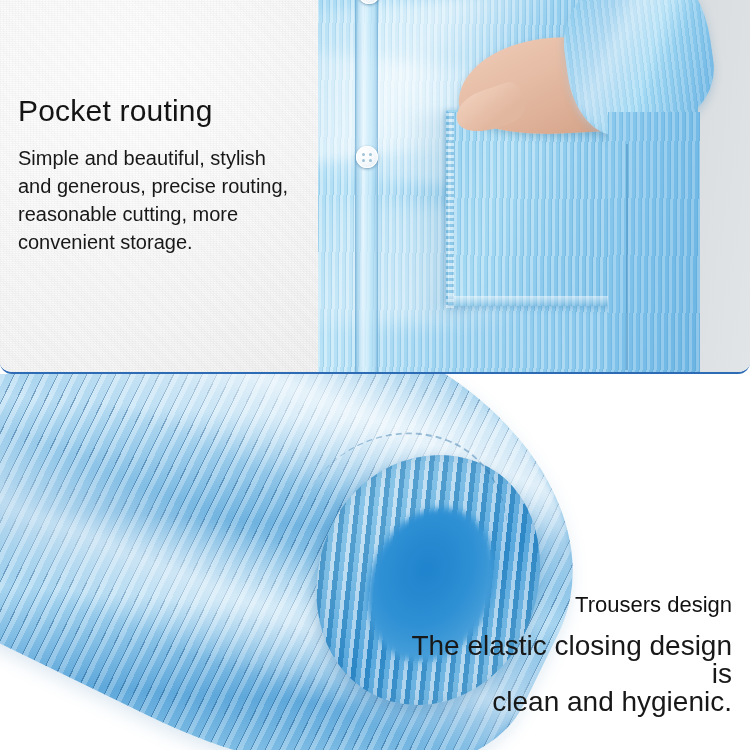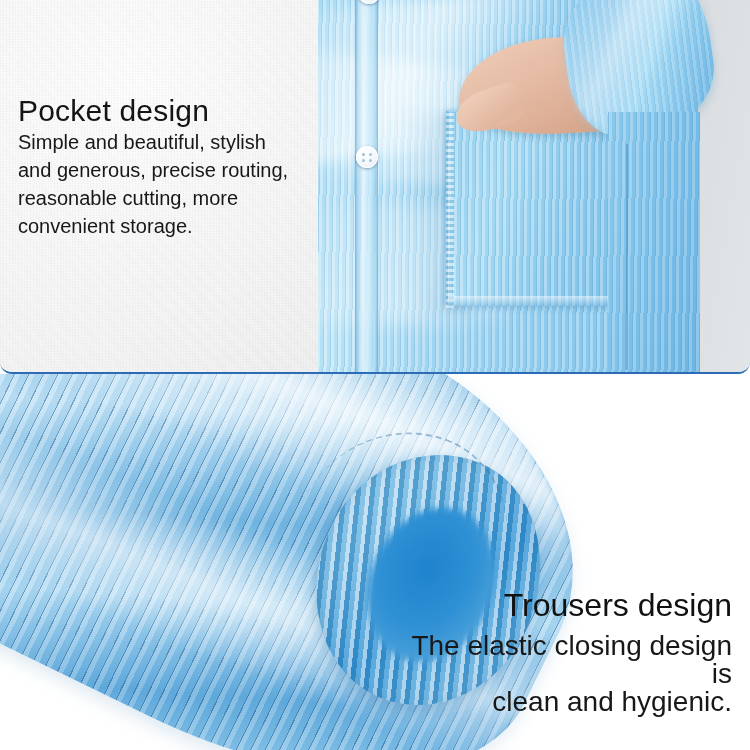--- a/index.html
+++ b/index.html
@@ -196,20 +196,21 @@
 
   
   #caption-top{
     position:absolute; left:18px; top:94px;
     width:300px;
   }
   #title-top{
     font-size:30px; line-height:34px; color:#141414; letter-spacing:.2px;
   }
   #body-top{
+    margin-top:16px;
     font-size:20px; line-height:28px; color:#181818;
     white-space:pre-line;
   }
 
   
   #panel-bottom{
     position:absolute; left:0; top:374px;
     width:750px; height:376px;
     background:#ffffff;
     overflow:hidden;
@@ -283,21 +284,21 @@
     transform:rotate(20deg);
     opacity:.8;
   }
 
   
   #caption-bottom{
     position:absolute; right:18px; top:214px;
     width:330px; text-align:right;
   }
   #title-bottom{
-    font-size:32px; line-height:34px; color:#111111;
+    font-size:22px; line-height:34px; color:#111111;
   }
   #body-bottom{
     margin-top:10px;
     font-size:28px; line-height:28px; color:#181818;
     white-space:pre-line;
   }
 </style>
 </head>
 <body>
 
@@ -345,21 +346,21 @@
         <div class="btn-white" id="btn-mid">
           <i></i>
             <i></i>
             <i></i>
             <i></i>
         </div>
       </div>
     </div>
 
     <div id="caption-top">
-      <div id="title-top">Pocket design</div>
+      <div id="title-top">Pocket routing</div>
       <div id="body-top">Simple and beautiful, stylish
 and generous, precise routing,
 reasonable cutting, more
 convenient storage.</div>
     </div>
   </section>
 
   <section id="panel-bottom">
 
     <div class="leg">

